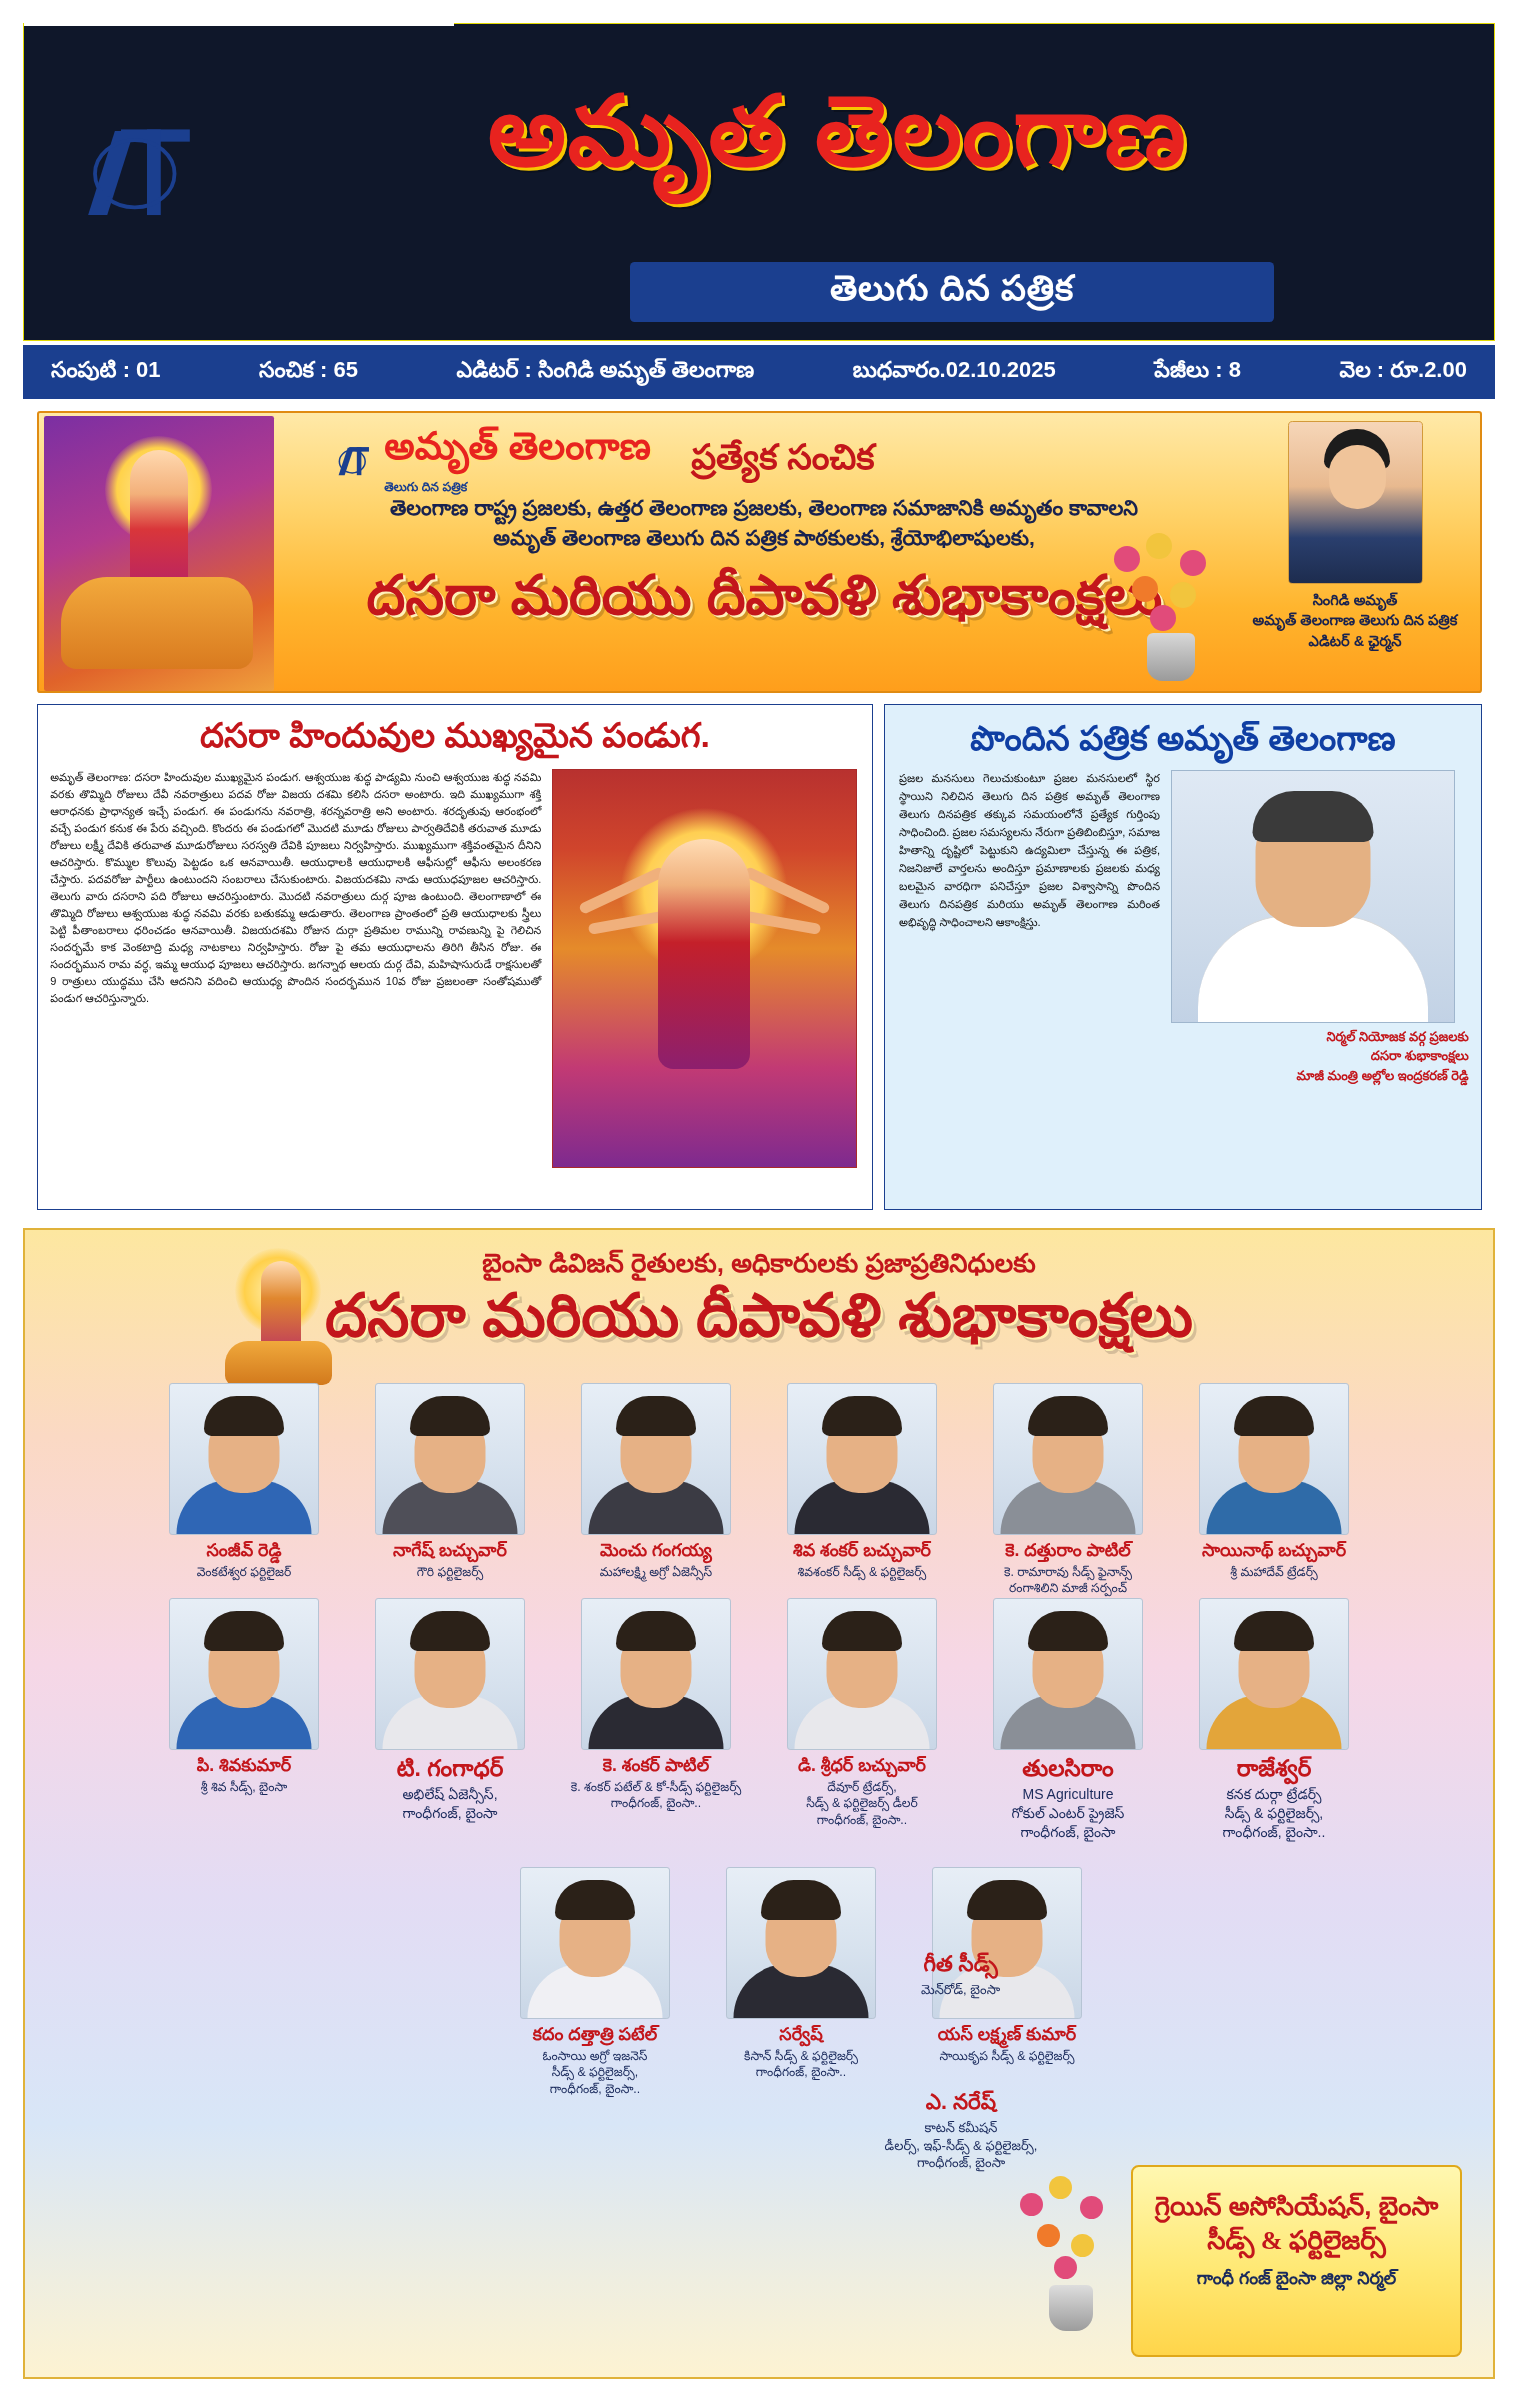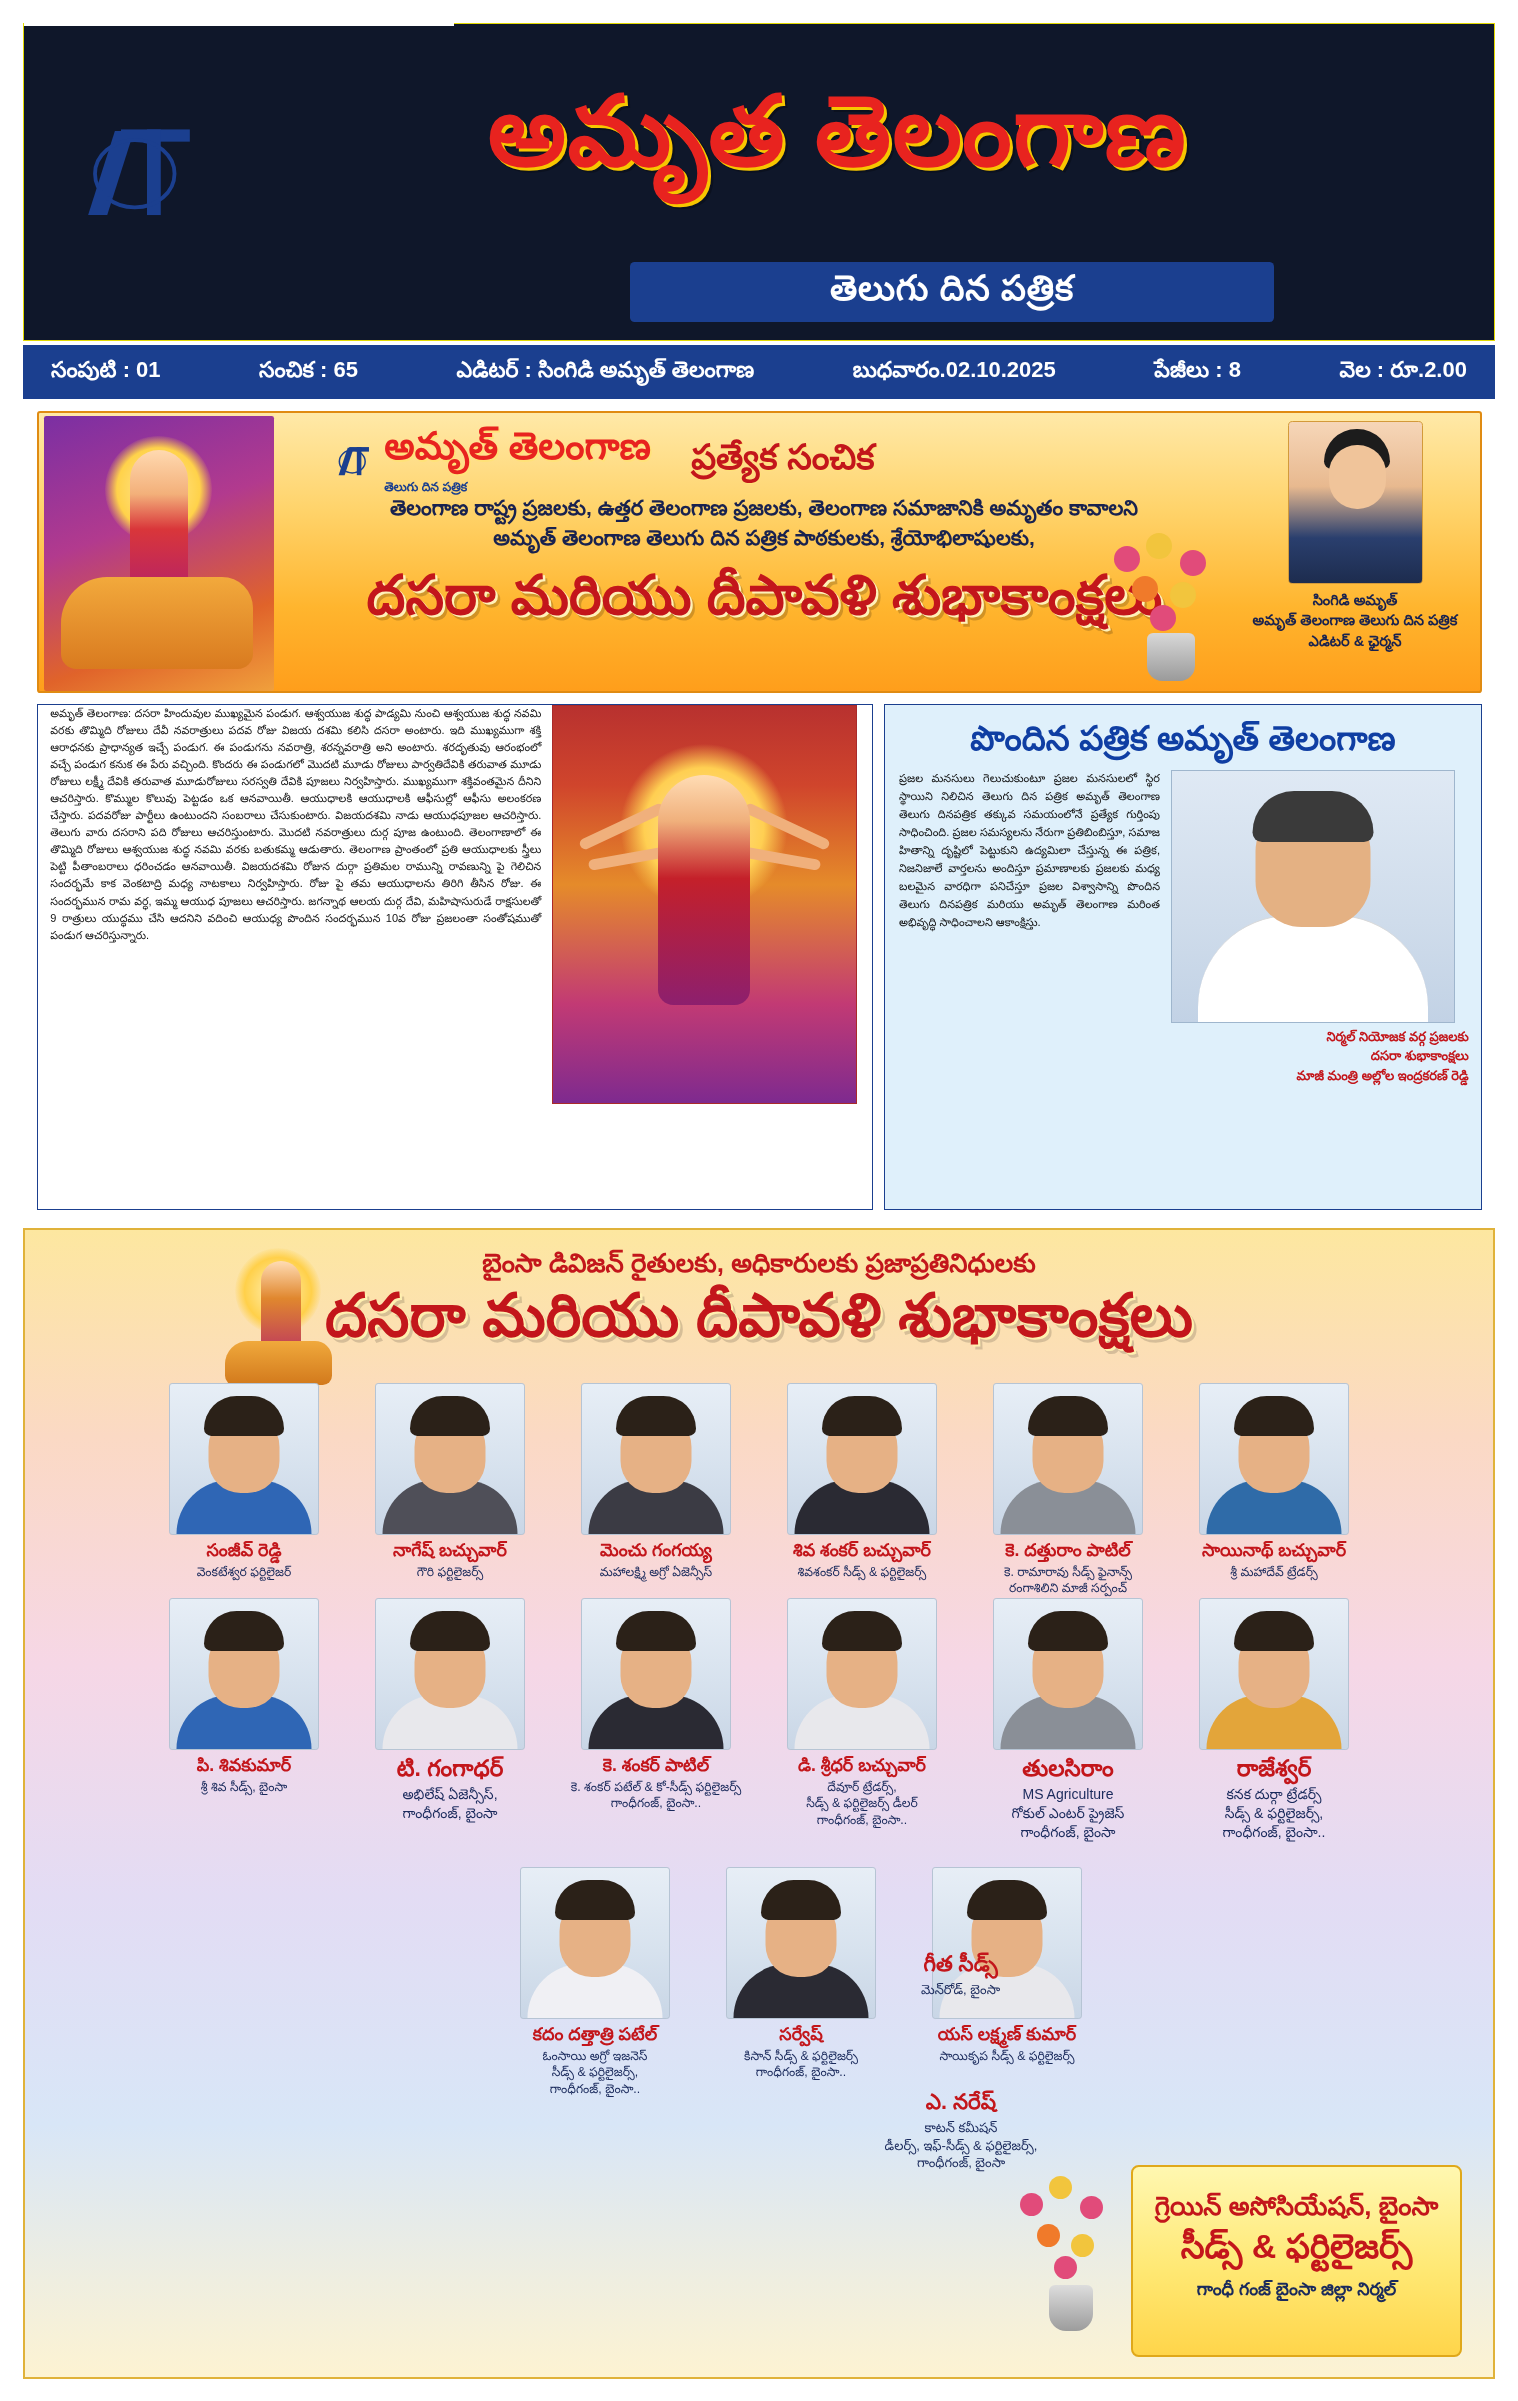--- a/index.html
+++ b/index.html
@@ -326,21 +326,21 @@
   .sponsor-box {
     position: absolute; right: 31px; bottom: 20px;
     width: 331px; height: 192px;
     background: linear-gradient(180deg,#fff7b0 0%, #ffe873 55%, #ffd54a 100%);
     border: 2.3px solid #e0a81a;
     border-radius: 7.7px;
     text-align: center;
     padding-top: 23px;
   }
   .sponsor-box .t1 { font-size: 26px; font-weight: bold; color: #c3161b; line-height: 1.3; }
-  .sponsor-box .t2 { font-size: 34px; font-weight: bold; color: #c3161b; line-height: 1.3; }
+  .sponsor-box .t2 { font-size: 26px; font-weight: bold; color: #c3161b; line-height: 1.3; font-family: Liberation Serif, serif; }
   .sponsor-box .t3 { font-size: 17.6px; font-weight: bold; color: #1a2a5c; margin-top: 10.7px; }
 
   .bouquet {
     position: absolute; right: 364px; bottom: 46px; width: 115px; height: 161px;
   }
   .bouquet .vase {
     position: absolute; left: 35px; bottom: 0; width: 44px; height: 46px;
     background: linear-gradient(180deg,#ddd,#9c9c9c); border-radius: 6.1px 6.1px 17px 17px;
   }
   .bouquet .bl { position: absolute; width: 23px; height: 23px; border-radius: 50%; }
@@ -428,20 +428,21 @@
         <div class="hair"></div>
         <div class="face"></div>
       </div>
       <div class="greet-person-cap" style="white-space:pre-line">సింగిడి అమృత్
 అమృత్ తెలంగాణ తెలుగు దిన పత్రిక
 ఎడిటర్ &amp; ఛైర్మన్</div>
     </div>
   </div>
 
   <div class="art-left">
+    <div class="art-left-head">దసరా హిందువుల ముఖ్యమైన పండుగ.</div>
     <div class="art-left-body">
       <div class="art-left-text">అమృత్ తెలంగాణ: దసరా హిందువుల ముఖ్యమైన పండుగ. ఆశ్వయుజ శుద్ధ పాడ్యమి నుంచి ఆశ్వయుజ శుద్ధ నవమి వరకు తొమ్మిది రోజులు దేవీ నవరాత్రులు పదవ రోజు విజయ దశమి కలిసి దసరా అంటారు. ఇది ముఖ్యముగా శక్తి ఆరాధనకు ప్రాధాన్యత ఇచ్చే పండుగ. ఈ పండుగను నవరాత్రి, శరన్నవరాత్రి అని అంటారు. శరదృతువు ఆరంభంలో వచ్చే పండుగ కనుక ఈ పేరు వచ్చింది. కొందరు ఈ పండుగలో మొదటి మూడు రోజులు పార్వతిదేవికి తరువాత మూడు రోజులు లక్ష్మీ దేవికి తరువాత మూడురోజులు సరస్వతి దేవికి పూజలు నిర్వహిస్తారు. ముఖ్యముగా శక్తివంతమైన దీనిని ఆచరిస్తారు. కొమ్ముల కొలువు పెట్టడం ఒక ఆనవాయితీ. ఆయుధాలకి ఆయుధాలకి ఆఫీసుల్లో ఆఫీసు అలంకరణ చేస్తారు. పదవరోజు పార్టీలు ఉంటుందని సంబరాలు చేసుకుంటారు. విజయదశమి నాడు ఆయుధపూజల ఆచరిస్తారు. తెలుగు వారు దసరాని పది రోజులు ఆచరిస్తుంటారు. మొదటి నవరాత్రులు దుర్గ పూజ ఉంటుంది. తెలంగాణాలో ఈ తొమ్మిది రోజులు ఆశ్వయుజ శుద్ధ నవమి వరకు బతుకమ్మ ఆడుతారు. తెలంగాణ ప్రాంతంలో ప్రతి ఆయుధాలకు స్త్రీలు పెట్టి పీతాంబరాలు ధరించడం ఆనవాయితీ. విజయదశమి రోజున దుర్గా ప్రతిమల రామున్ని రావణున్ని పై గెలిచిన సందర్భమే కాక వెంకటాద్రి మధ్య నాటకాలు నిర్వహిస్తారు. రోజు పై తమ ఆయుధాలను తిరిగి తీసిన రోజు. ఈ సందర్భమున రామ వర్ధ, ఇమ్మ ఆయుధ పూజలు ఆచరిస్తారు. జగన్నాథ ఆలయ దుర్గ దేవి, మహిషాసురుడే రాక్షసులతో 9 రాత్రులు యుద్ధము చేసి ఆదనిని వదించి ఆయుధ్య పొందిన సందర్భమున 10వ రోజు ప్రజలంతా సంతోషముతో పండుగ ఆచరిస్తున్నారు.</div>
       <div class="art-left-img">
         <div class="deity-halo"></div>
         <div class="deity-arm" style="left:23px;transform:rotate(-25deg)"></div>
         <div class="deity-arm" style="right:23px;transform:rotate(25deg)"></div>
         <div class="deity-arm" style="left:35px;top:146px;transform:rotate(-10deg)"></div>
         <div class="deity-arm" style="right:35px;top:146px;transform:rotate(10deg)"></div>
         <div class="deity-body"></div>
       </div>

